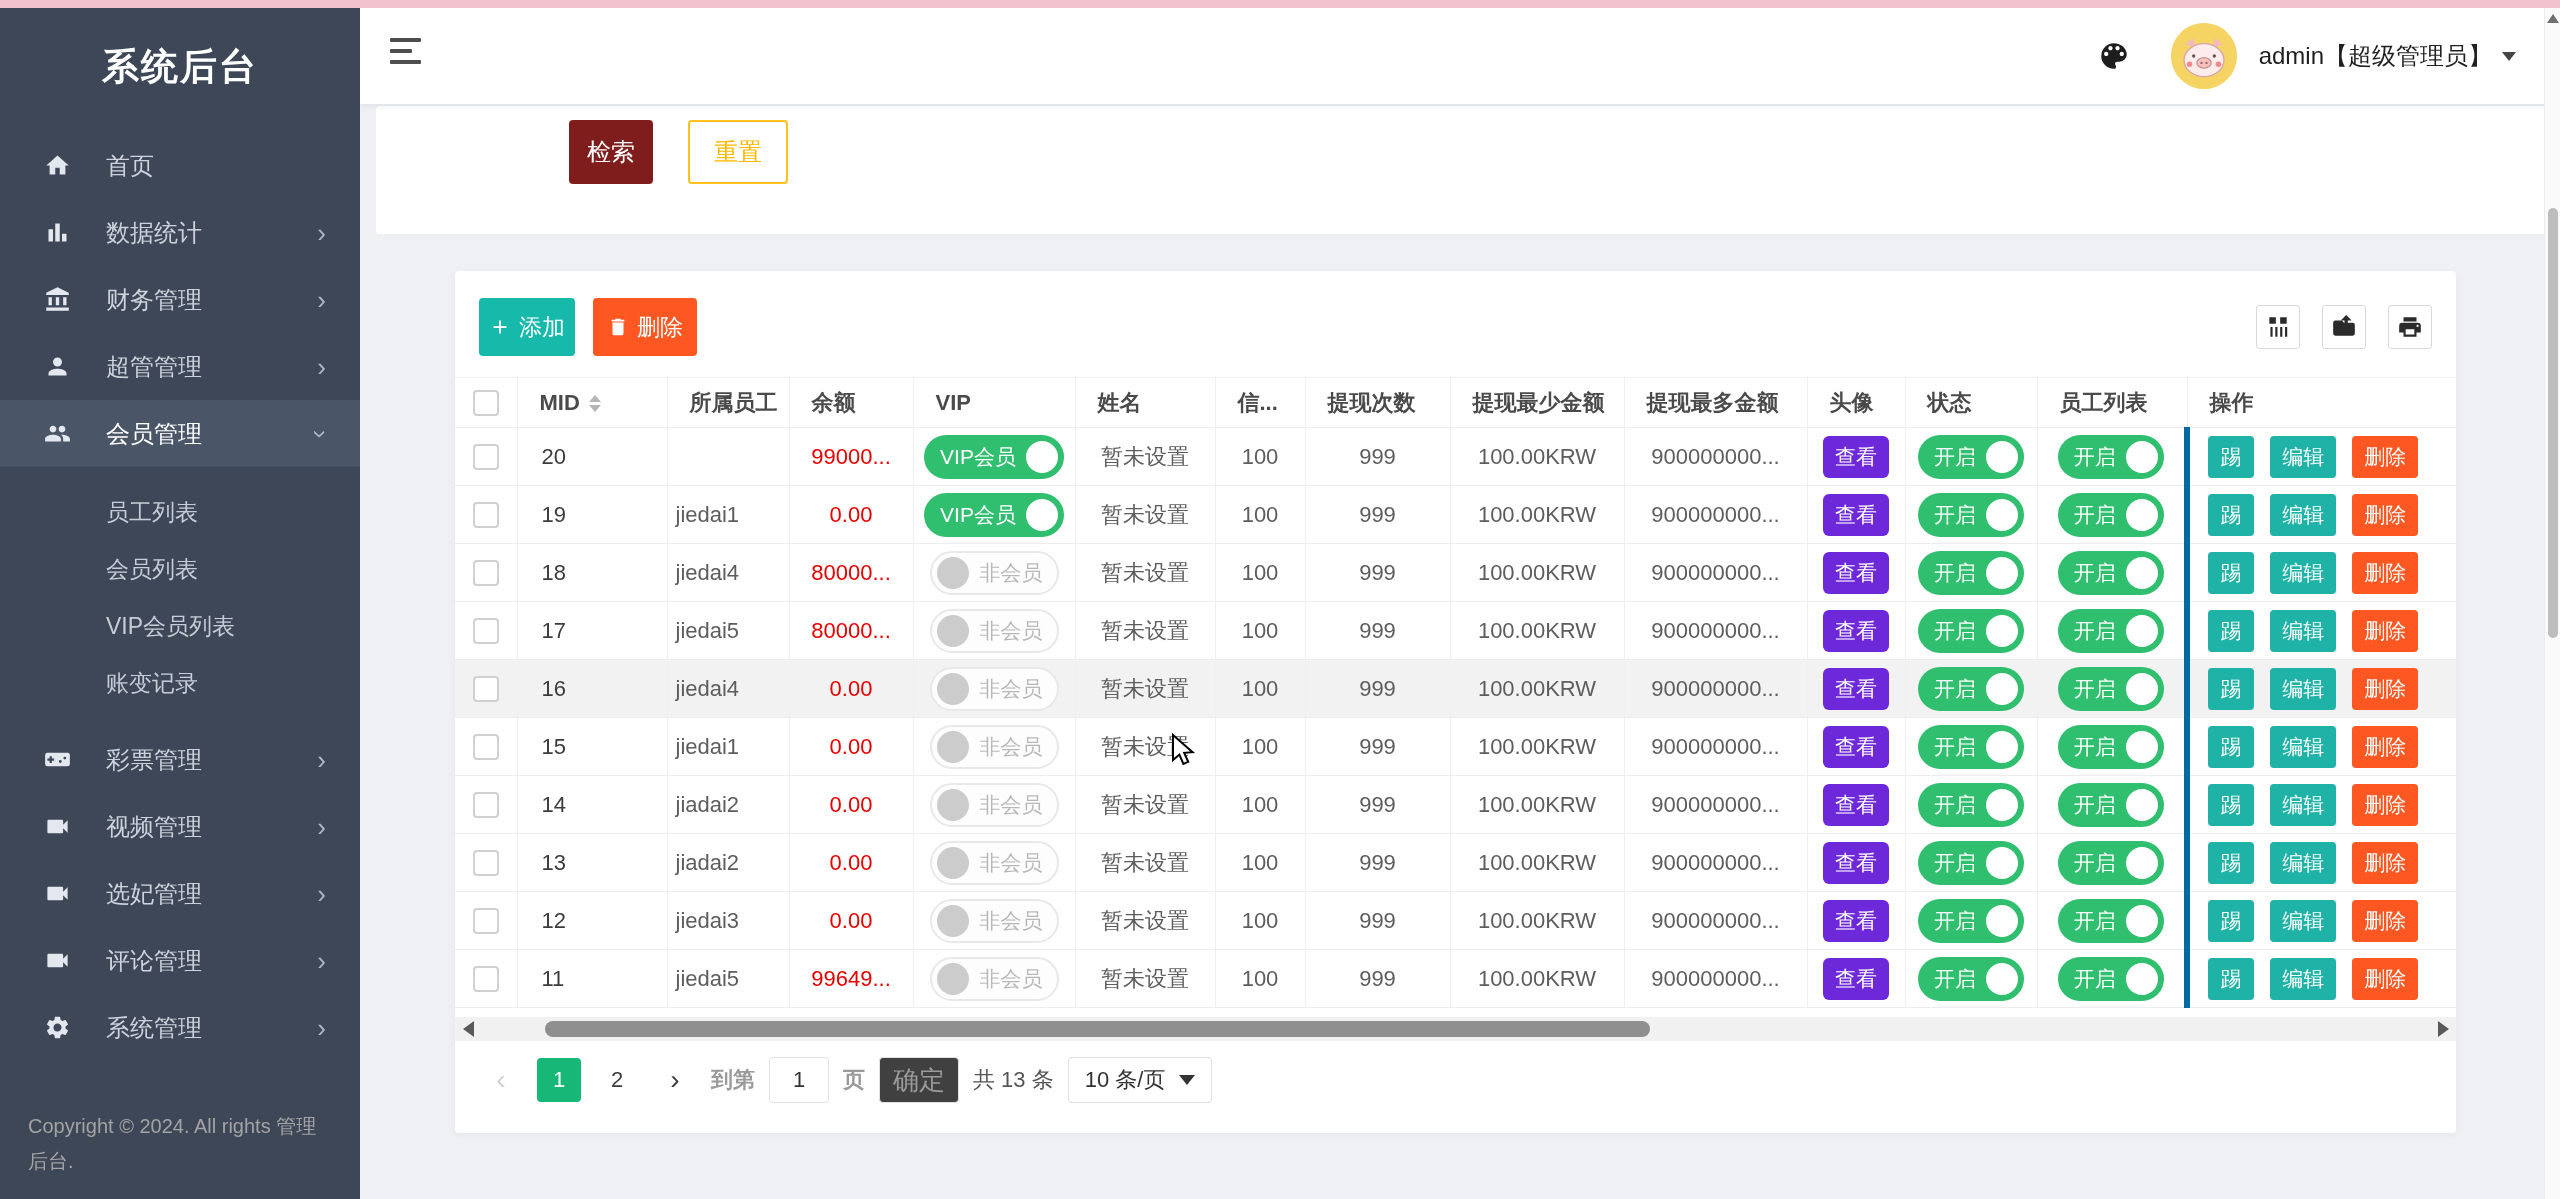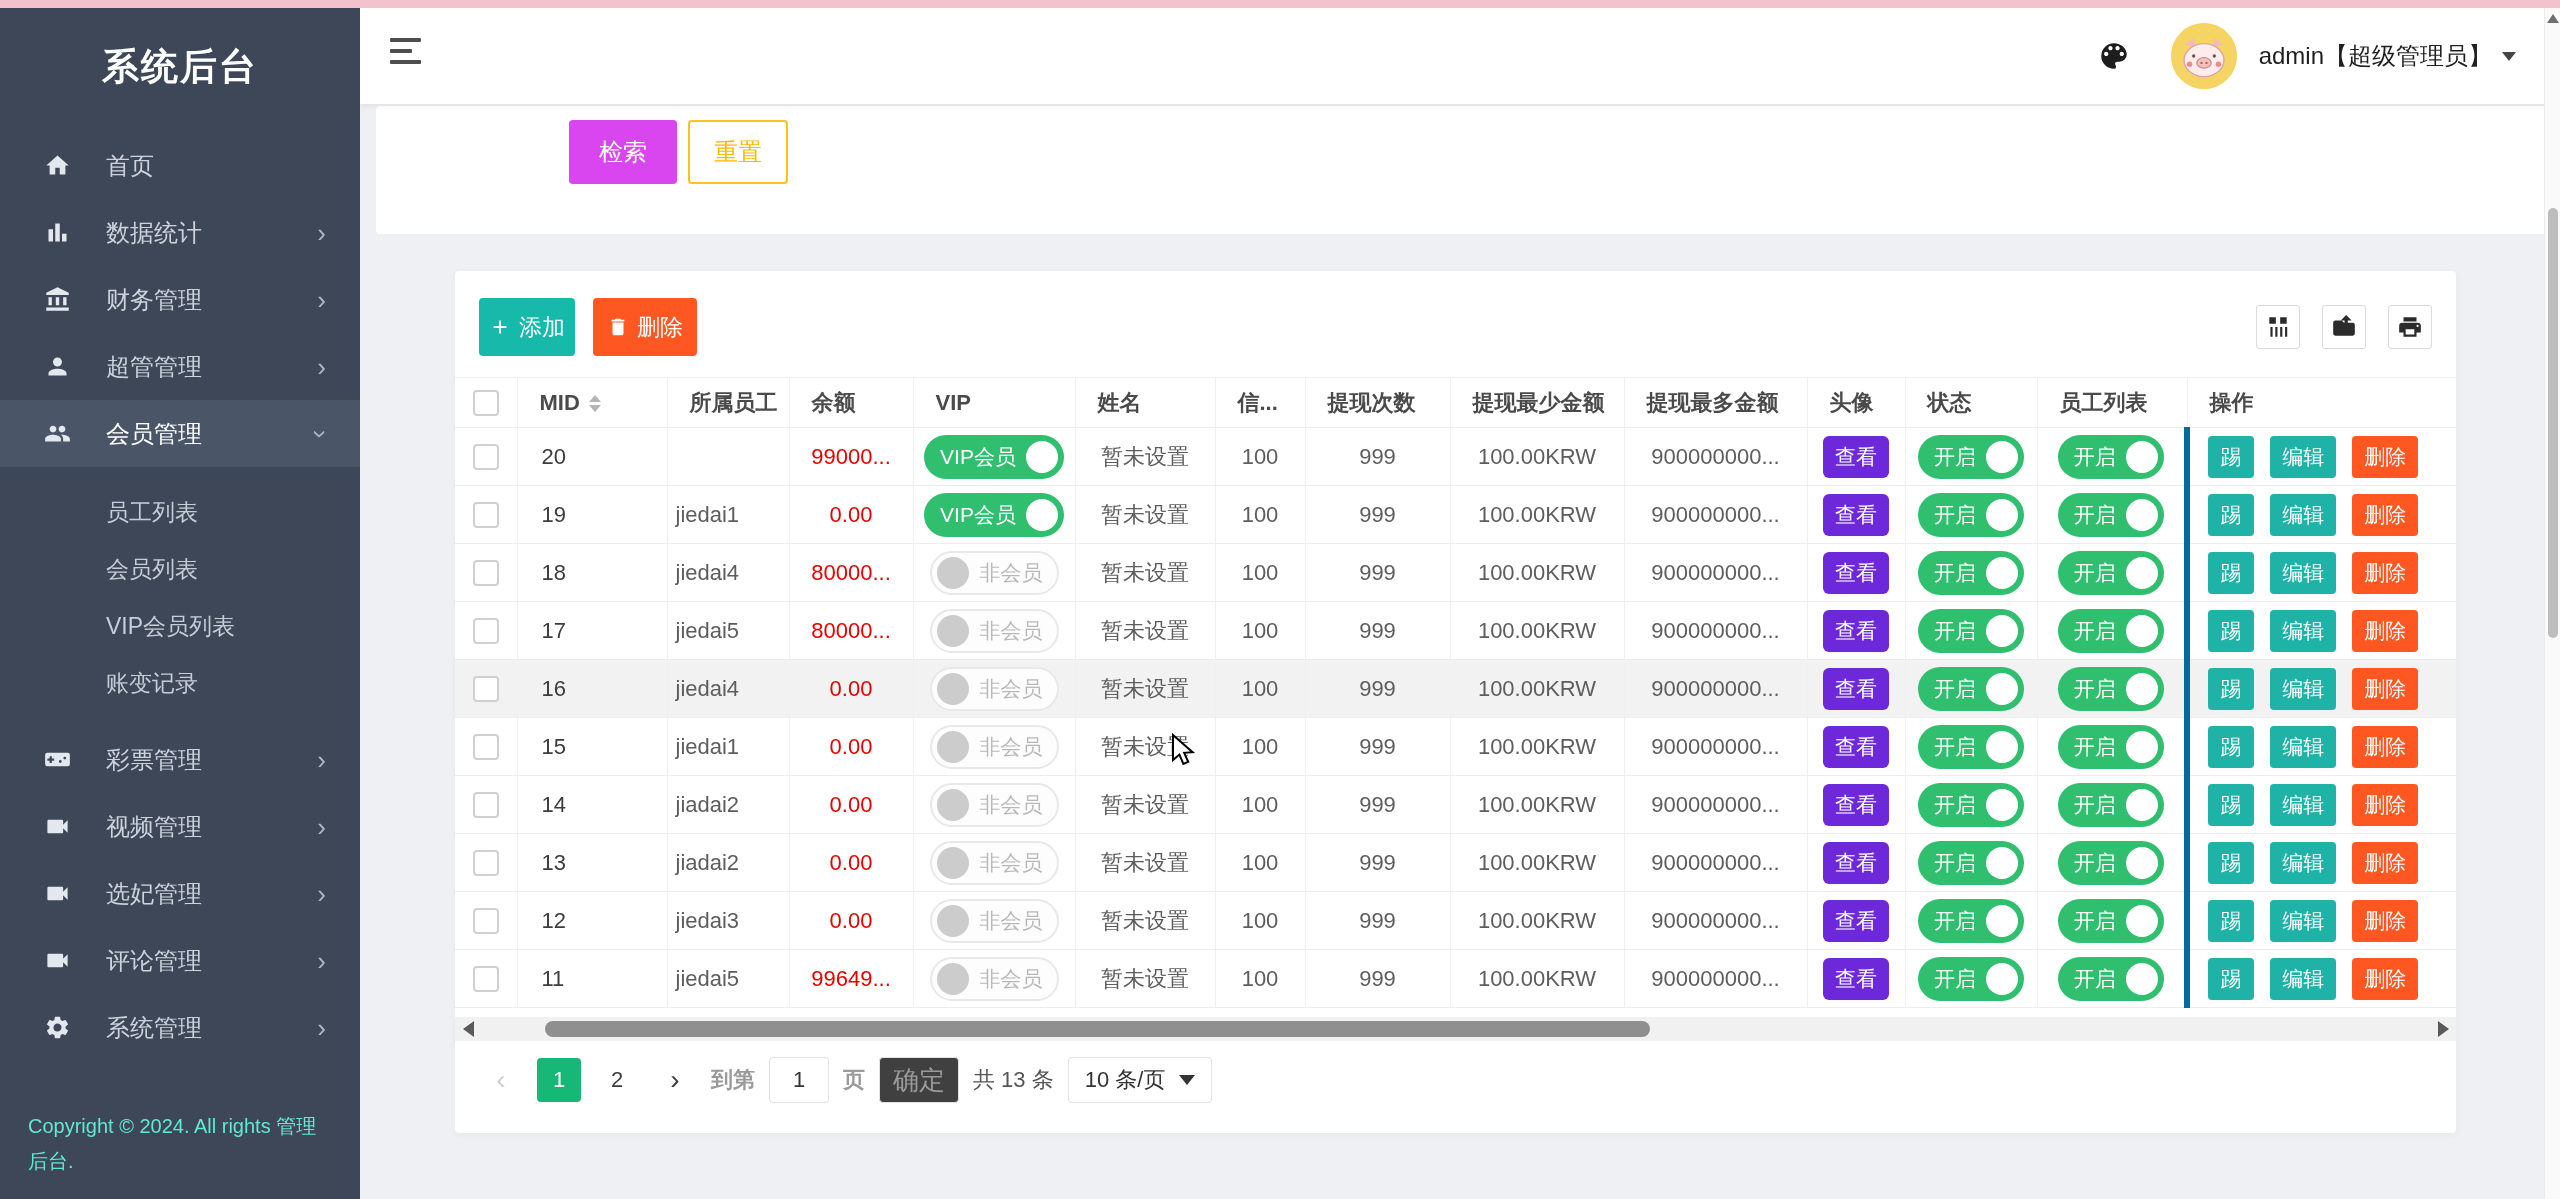--- a/index.html
+++ b/index.html
@@ -16,40 +16,40 @@
   .nav-item { position:relative; height:67px; display:flex; align-items:center; cursor:pointer; }
   .nav-item.active { background:#4a5668; color:#fff; }
   .nav-item .nicon { position:absolute; left:44px; width:27px; height:27px; display:flex; }
   .nav-item .nicon svg { width:27px; height:27px; fill:#e3e7ee; }
   .nav-item .nlabel { margin-left:106px; font-size:24px; }
   .nav-item .chev { position:absolute; right:34px; font-size:26px; color:#aeb6c2; line-height:1; }
   .nav-item .chev.open { transform:rotate(90deg); }
   .subnav { }
   .sub-item { height:57px; display:flex; align-items:center; padding-left:106px; font-size:23px; color:#c6cdd8; cursor:pointer; }
   .subnav { padding:17px 0 14px 0; }
-  .copyright { position:absolute; left:28px; bottom:20px; width:310px; font-size:20px; line-height:1.75; color:#5eead4; }
+  .copyright { position:absolute; left:28px; bottom:20px; width:310px; font-size:20px; line-height:1.75; color:#a3a3a3; }
 
   
   .topbar { position:absolute; left:360px; top:8px; width:2200px; height:96px; background:#fff; box-shadow:0 2px 6px rgba(20,30,60,.07); z-index:10; }
   .hamburger { position:absolute; left:30px; top:30px; width:32px; height:34px; cursor:pointer; }
   .hamburger i { display:block; background:#4e4e4e; height:4px; border-radius:1px; margin-bottom:7px; }
   .hamburger i:nth-child(1){ width:31px; } .hamburger i:nth-child(2){ width:22px; } .hamburger i:nth-child(3){ width:31px; }
   .top-right { position:absolute; right:44px; top:0; height:96px; display:flex; align-items:center; gap:22px; }
   .palette-btn { width:34px; height:34px; margin-right:18px; cursor:pointer; }
   .palette-btn svg { width:34px; height:34px; fill:#1d1d1d; }
   .avatar { width:66px; height:66px; border-radius:50%; background:#f6d463; overflow:hidden; display:flex; align-items:center; justify-content:center; cursor:pointer; }
   .admin-name { font-size:24px; color:#1f1f1f; cursor:pointer; display:flex; align-items:center; gap:10px; }
   .caret-down { width:0; height:0; border-left:7px solid transparent; border-right:7px solid transparent; border-top:9px solid #444; display:inline-block; }
 
   
   .main { position:absolute; left:360px; top:104px; width:2200px; height:1095px; background:#eef0f4; }
 
   .search-card { position:absolute; left:16px; top:2px; width:2170px; height:128px; background:#fff; border-radius:4px; }
   .btn { border:none; cursor:pointer; font-family:inherit; }
-  .btn-search { position:absolute; left:193px; top:14px; width:108px; height:64px; background:#d946ef; color:#fff; font-size:24px; border-radius:4px; }
+  .btn-search { position:absolute; left:193px; top:14px; width:84px; height:64px; background:#7f1d1d; color:#fff; font-size:24px; border-radius:4px; }
   .btn-reset  { position:absolute; left:312px; top:14px; width:100px; height:64px; background:#fff; color:#ffb800; font-size:24px; border:2px solid #ffc21c; border-radius:4px; }
 
   .table-card { position:absolute; left:95px; top:167px; width:2001px; height:862px; background:#fff; border-radius:4px; box-shadow:0 2px 8px rgba(0,0,0,.04); }
 
   .card-toolbar { position:absolute; left:24px; top:26px; right:24px; height:60px; display:flex; align-items:center; gap:18px; }
   .btn-add { width:96px; height:58px; background:#16b9aa; color:#fff; font-size:23px; border-radius:4px; display:inline-flex; align-items:center; justify-content:center; gap:8px; }
   .btn-del { width:104px; height:58px; background:#ff5722; color:#fff; font-size:23px; border-radius:4px; display:inline-flex; align-items:center; justify-content:center; gap:8px; }
   .btn-add svg, .btn-del svg { width:22px; height:22px; fill:#fff; }
   .tool-icons { margin-left:auto; display:flex; gap:22px; }
   .tool-box { width:44px; height:44px; border:1px solid #d9d9d9; border-radius:3px; background:#fff; display:flex; align-items:center; justify-content:center; cursor:pointer; }

